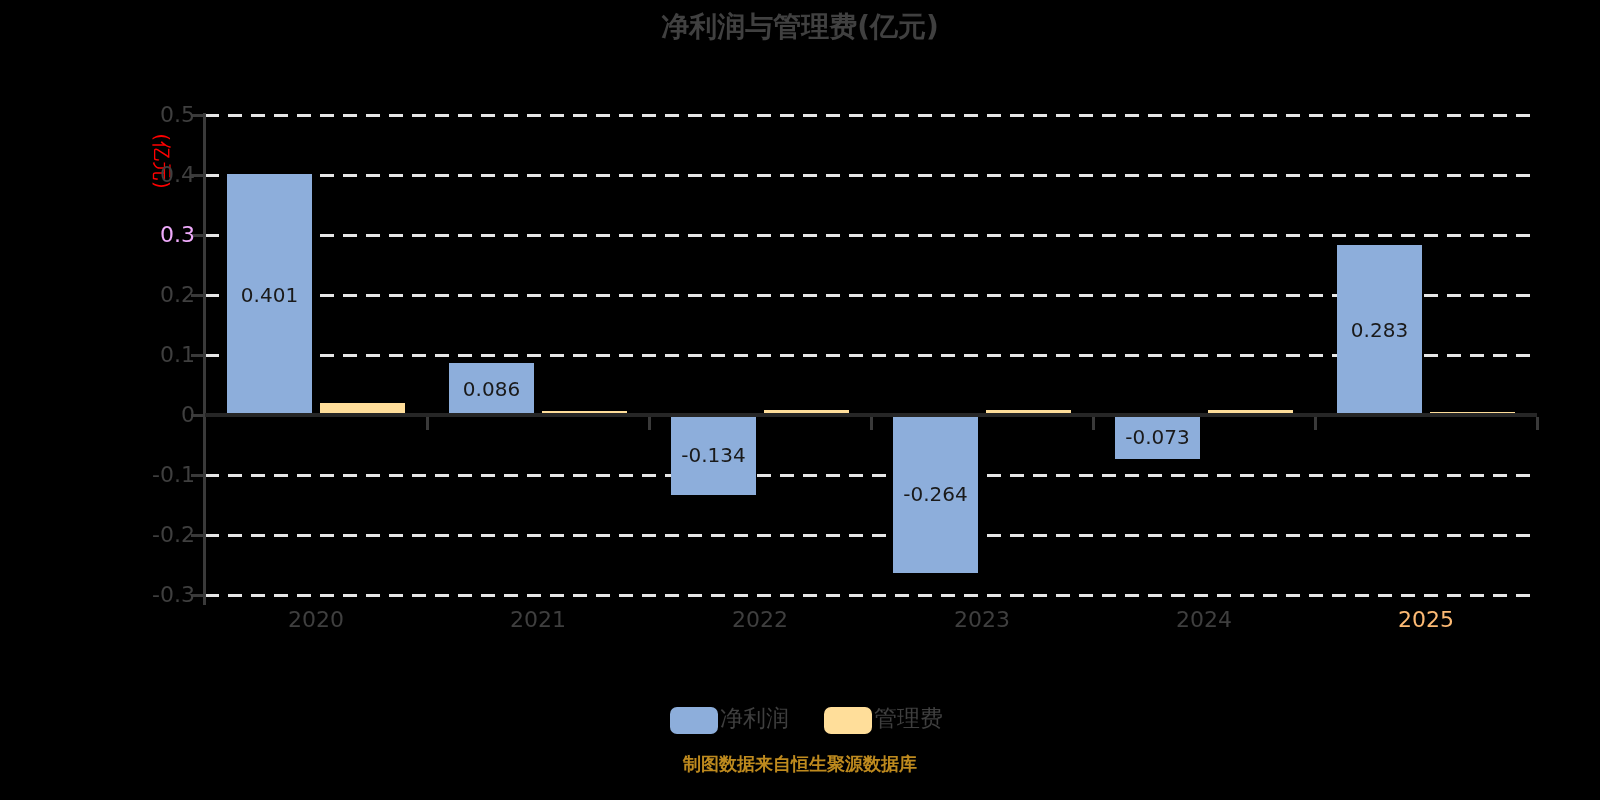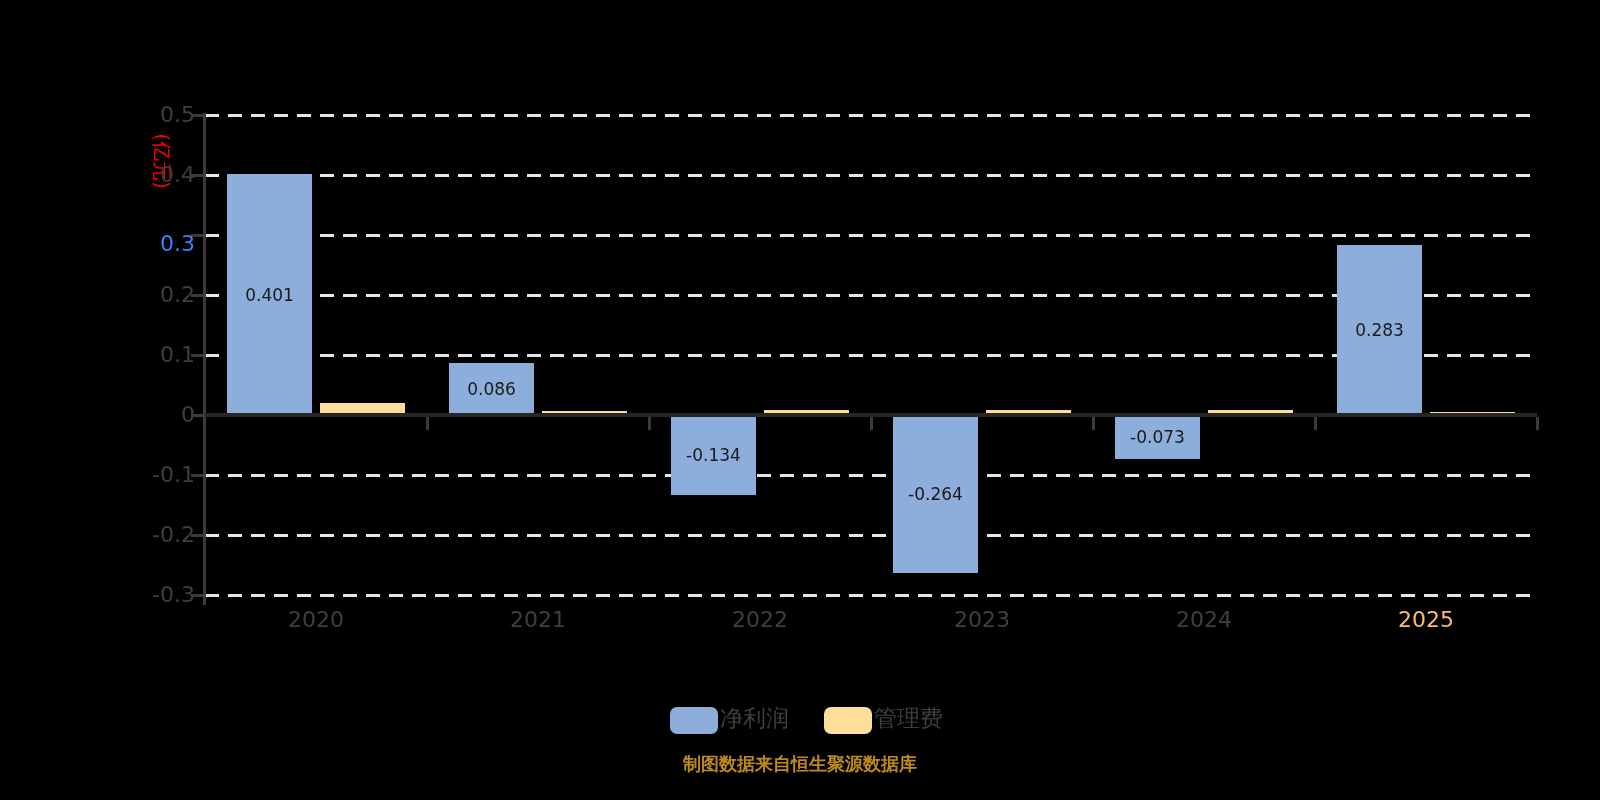--- a/index.html
+++ b/index.html
@@ -25,21 +25,21 @@
   .zero-line{position:absolute;left:0;width:1332px;height:4px;z-index:6;}
   .y-tick{position:absolute;width:14px;height:3px;}
   .x-tick{position:absolute;width:3px;height:13px;z-index:7;}
   .y-tick-label{
     position:absolute;left:95px;width:100px;height:28px;line-height:28px;
     text-align:right;font-size:22px;
   }
   .bar{position:absolute;z-index:4;}
   .bar-value-label{
     position:absolute;z-index:5;height:28px;line-height:28px;
-    text-align:center;font-size:17px;
+    text-align:center;font-size:20px;
   }
   .x-cat-label{
     position:absolute;height:30px;line-height:30px;
     text-align:center;font-size:22px;
   }
   .legend{
     position:absolute;top:703px;left:0;width:1600px;
     display:flex;justify-content:center;align-items:center;gap:22px;
   }
   .legend-item{display:flex;align-items:flex-end;gap:2px;margin-left:13px;}
@@ -47,31 +47,32 @@
   .legend-label{font-size:23px;}
   .source-note{
     position:absolute;top:752px;left:0;width:1600px;
     text-align:center;font-size:18px;font-weight:bold;
   }
 </style>
 </head>
 <body>
 
 <div class="stage">
+  <div class="chart-title" style="color: rgb(64, 64, 64);">净利润与管理费(亿元)</div>
   <div class="unit-label" style="color: rgb(255, 0, 0);">(亿元)</div>
   <div class="plot" id="plot">
       <div class="grid-line" style="top: -1.5px; background: repeating-linear-gradient(90deg, rgb(230, 230, 230) 0px, rgb(230, 230, 230) 14px, transparent 14px, transparent 23px);"></div>
       <div class="y-tick" style="left: -14px; top: -1.5px; background: rgb(58, 58, 58);"></div>
       <div class="y-tick-label" style="left: -110px; top: -14px; color: rgb(63, 63, 63);">0.5</div>
       <div class="grid-line" style="top: 58.5px; background: repeating-linear-gradient(90deg, rgb(230, 230, 230) 0px, rgb(230, 230, 230) 14px, transparent 14px, transparent 23px);"></div>
       <div class="y-tick" style="left: -14px; top: 58.5px; background: rgb(58, 58, 58);"></div>
       <div class="y-tick-label" style="left: -110px; top: 46px; color: rgb(63, 63, 63);">0.4</div>
       <div class="grid-line" style="top: 118.5px; background: repeating-linear-gradient(90deg, rgb(230, 230, 230) 0px, rgb(230, 230, 230) 14px, transparent 14px, transparent 23px);"></div>
       <div class="y-tick" style="left: -14px; top: 118.5px; background: rgb(58, 58, 58);"></div>
-      <div class="y-tick-label" style="left: -110px; top: 115px; color: #3b82f6;">0.3</div>
+      <div class="y-tick-label" style="left: -110px; top: 106px; color: #f0abfc;">0.3</div>
       <div class="grid-line" style="top: 178.5px; background: repeating-linear-gradient(90deg, rgb(230, 230, 230) 0px, rgb(230, 230, 230) 14px, transparent 14px, transparent 23px);"></div>
       <div class="y-tick" style="left: -14px; top: 178.5px; background: rgb(58, 58, 58);"></div>
       <div class="y-tick-label" style="left: -110px; top: 166px; color: rgb(63, 63, 63);">0.2</div>
       <div class="grid-line" style="top: 238.5px; background: repeating-linear-gradient(90deg, rgb(230, 230, 230) 0px, rgb(230, 230, 230) 14px, transparent 14px, transparent 23px);"></div>
       <div class="y-tick" style="left: -14px; top: 238.5px; background: rgb(58, 58, 58);"></div>
       <div class="y-tick-label" style="left: -110px; top: 226px; color: rgb(63, 63, 63);">0.1</div>
       <div class="y-tick" style="left: -14px; top: 298.5px; background: rgb(58, 58, 58);"></div>
       <div class="y-tick-label" style="left: -110px; top: 286px; color: rgb(63, 63, 63);">0</div>
       <div class="grid-line" style="top: 358.5px; background: repeating-linear-gradient(90deg, rgb(230, 230, 230) 0px, rgb(230, 230, 230) 14px, transparent 14px, transparent 23px);"></div>
       <div class="y-tick" style="left: -14px; top: 358.5px; background: rgb(58, 58, 58);"></div>

